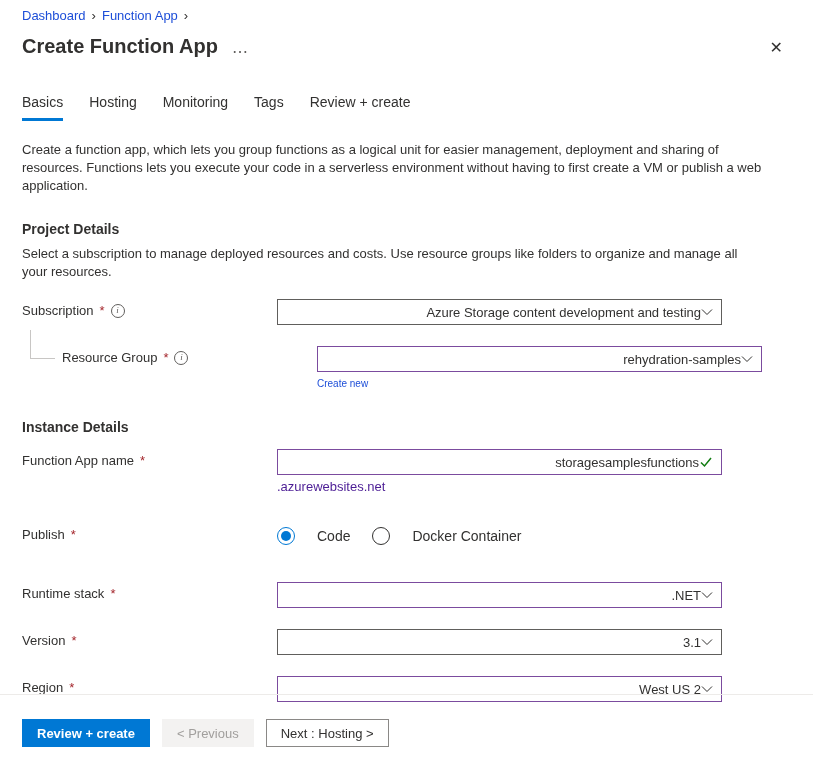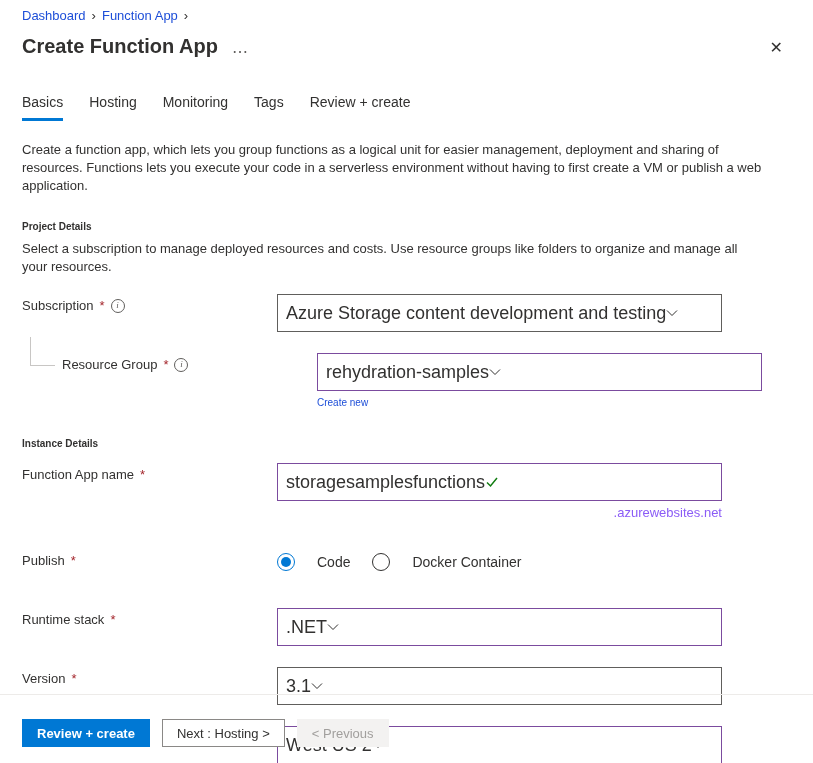--- a/index.html
+++ b/index.html
@@ -28,21 +28,21 @@
 
 .content { padding: 0 22px; }
 
 
 .tabs { display:flex; gap:26px; border-bottom:0; margin-top:28px; }
 .tab { padding:0 0 8px 0; font-size:14px; color:#323130; cursor:pointer; }
 .tab.active { color:#323130; border-bottom:3px solid #0078d4; font-weight:400;}
 
 
 .intro { margin-top:20px; line-height:18px; color:#323130; max-width:740px; }
-.section-header { font-weight:600; font-size:10px; margin-top:26px; }
+.section-header { font-weight:600; font-size:14px; margin-top:26px; }
 .section-desc { margin-top:8px; line-height:18px; max-width:740px; }
 
 
 .form-area { margin-top:18px; display:flex; flex-direction:column; gap:21px; }
 .field-row { display:flex; align-items:flex-start; }
 .label-col { width:255px; display:flex; align-items:center; gap:6px; font-size:13px; padding-top:4px;}
 .label-col.indent { padding-left:40px; position:relative; }
 .indent-line {
   position:absolute; left:8px; top:-16px; width:24px; height:28px;
   border-left:1px solid #c8c6c4; border-bottom:1px solid #c8c6c4;
@@ -51,31 +51,31 @@
 .info-icon {
   width:12px; height:12px; border:1px solid #605e5c; border-radius:50%;
   display:inline-flex; align-items:center; justify-content:center;
   font-size:9px; color:#605e5c; line-height:1; cursor:default;
   font-family: Georgia, serif; font-style: italic;
 }
 .control-col { flex:1; max-width:445px; }
 
 
 .select, .textfield {
-  width:100%; height:38px; border:1px solid #605e5c; background:#fff;
-  display:flex; align-items:center; justify-content:flex-start;
-  padding:0 8px; box-sizing:border-box; font-size:18px; cursor:pointer;
+  width:100%; height:26px; border:1px solid #605e5c; background:#fff;
+  display:flex; align-items:center; justify-content:flex-end;
+  padding:0 8px; box-sizing:border-box; font-size:13px; cursor:pointer;
 }
 .select.validated, .textfield.validated { border-color:#7b4b9e; }
 .chev { width:12px; height:12px; display:inline-block; transform:rotate(0); color:#323130;}
 .chev svg { display:block; }
 .check-icon svg { display:block; }
 
 .below-link { margin-top:6px; font-size:10px; }
-.suffix-text { text-align:right; font-size:13px; color:#8b5cf6; margin-top:4px;}
+.suffix-text { text-align:left; font-size:13px; color:#4c1d95; margin-top:4px;}
 
 
 .radio-group { display:flex; align-items:center; gap:22px; padding-top:4px;}
 .radio {
   width:18px; height:18px; border:1px solid #323130; border-radius:50%;
   display:inline-flex; align-items:center; justify-content:center; cursor:pointer;
   box-sizing:border-box;
 }
 .radio.checked { border-color:#0078d4;}
 .radio.checked .dot { width:10px; height:10px; background:#0078d4; border-radius:50%; }
@@ -254,15 +254,15 @@
         </div>
       </div>
     </div>
 
   </div>
 </div>
 
 <div class="footer-sep"></div>
 <div class="footer">
   <button class="btn btn-primary">Review + create</button>
+  <button class="btn btn-disabled">&lt; Previous</button>
   <button class="btn btn-secondary">Next : Hosting &gt;</button>
-  <button class="btn btn-disabled">&lt; Previous</button>
 </div>
 
 </body></html>

